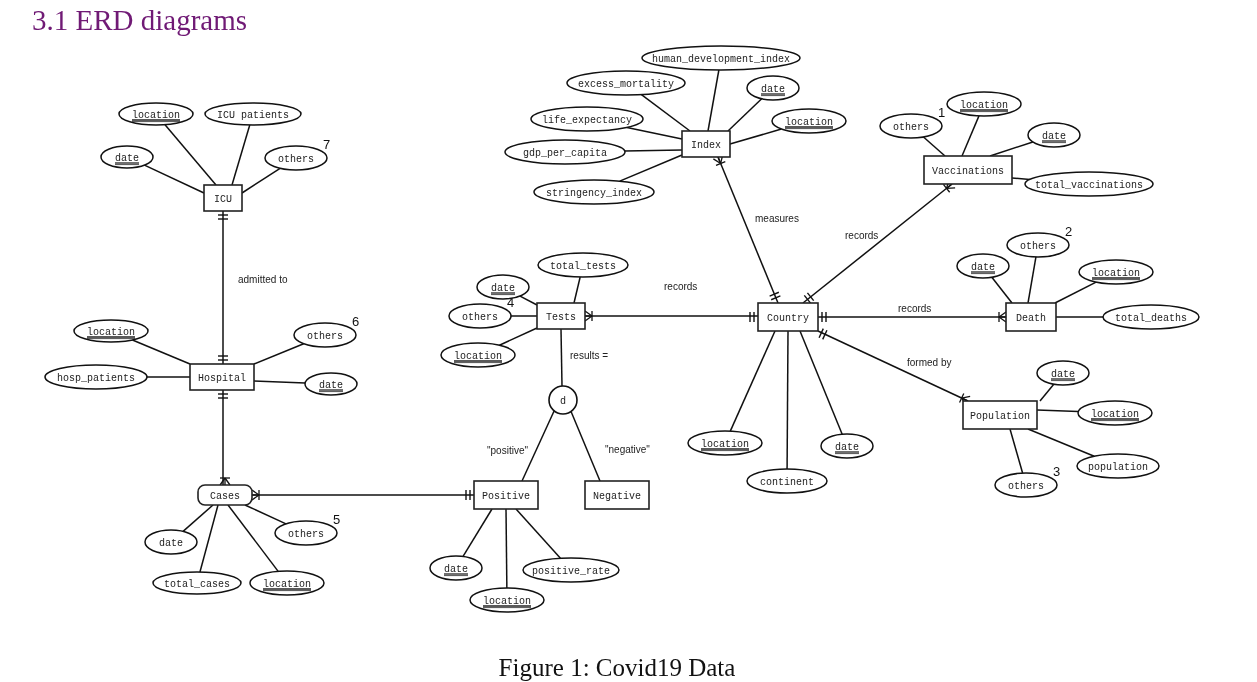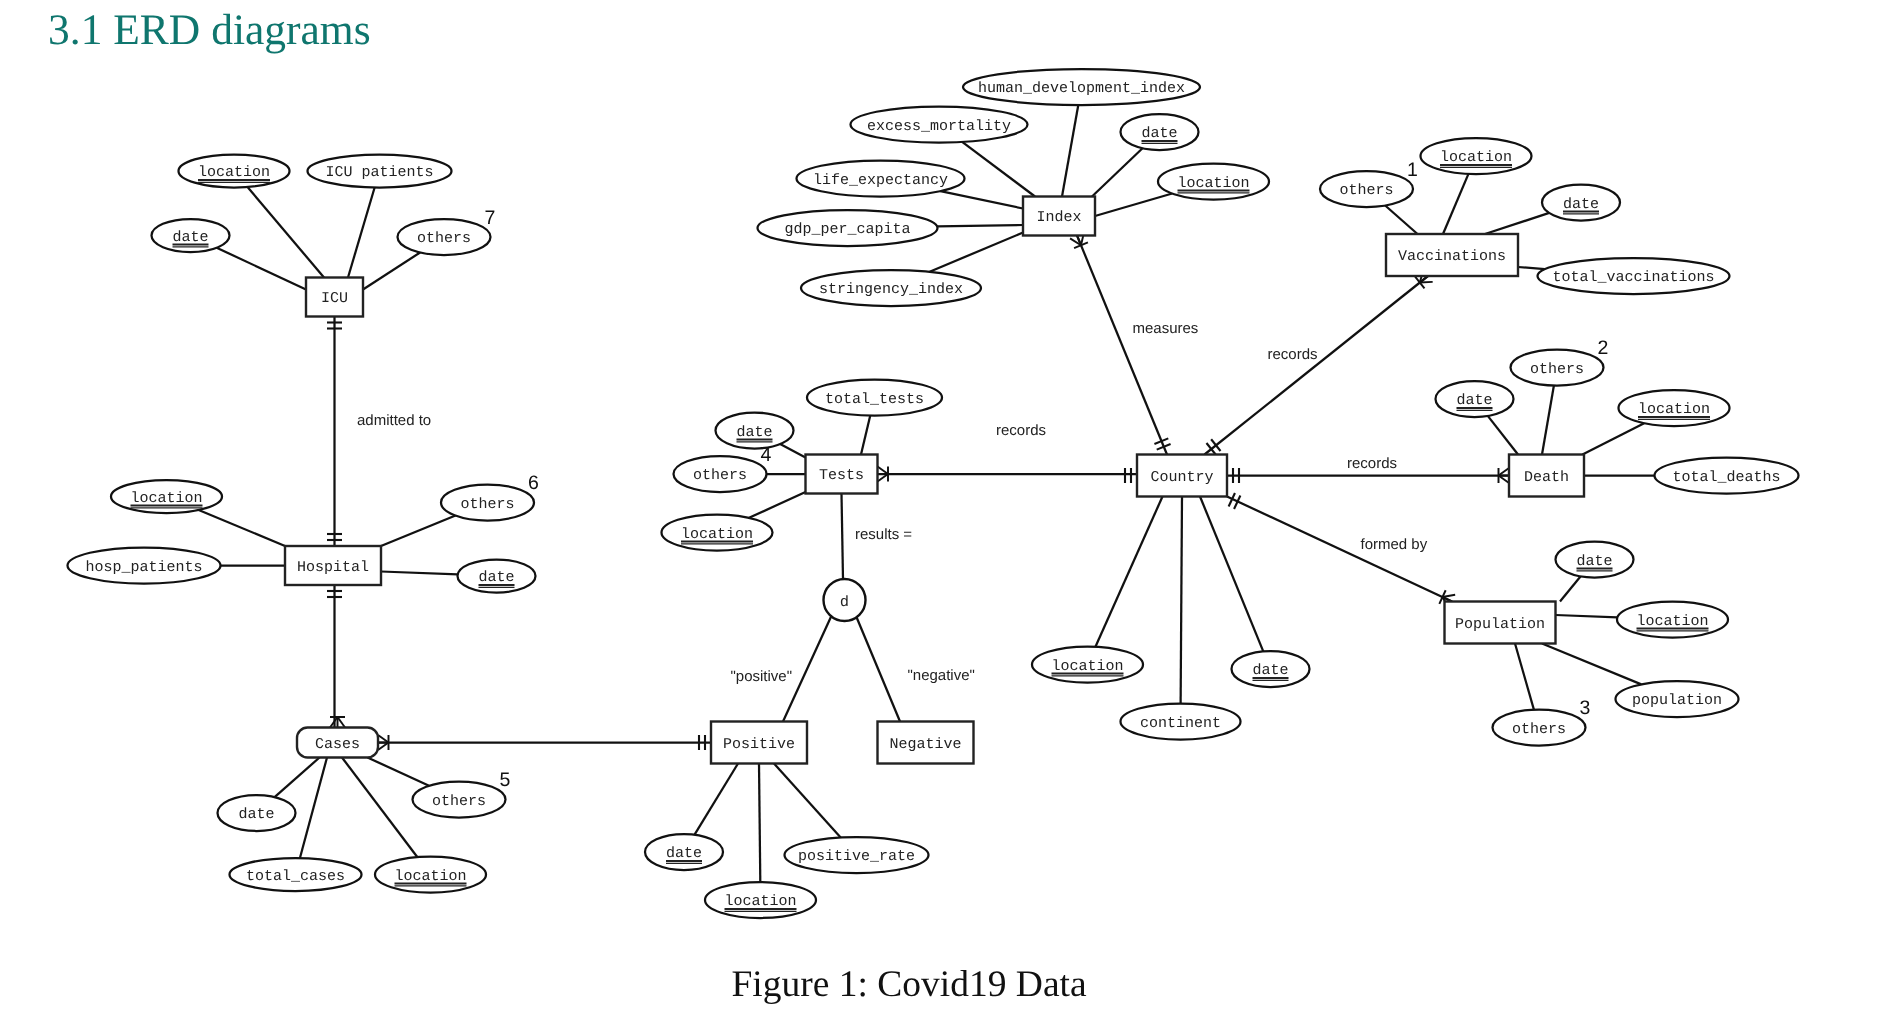--- a/index.html
+++ b/index.html
@@ -1,25 +1,25 @@
 <!DOCTYPE html>
 <html><head>
 <meta charset="utf-8">
 <style>
   html, body { margin: 0; padding: 0; background: #ffffff; }
   body { width: 1257px; height: 682px; position: relative; overflow: hidden; }
   .heading {
     position: absolute; left: 32px; top: 4px;
     font-family: "Liberation Serif", serif; font-size: 29px;
-    color: #0f766e; margin: 0; font-weight: normal; white-space: nowrap;
+    color: #701a75; margin: 0; font-weight: normal; white-space: nowrap;
   }
   .caption {
     position: absolute; left: 0; width: 1210px; top: 642px; text-align: center;
     font-family: "Liberation Serif", serif; font-size: 25px; color: #111;
-    margin: 1px; font-weight: normal;
+    margin: 12px; font-weight: normal;
   }
   svg#erd { position: absolute; left: 0; top: 0; }
   .ent rect { fill: #fff; stroke: #222; stroke-width: 1.6; }
   .attr ellipse { fill: #fff; stroke: #111; stroke-width: 1.5; }
   .mono { font-family: "Liberation Mono", "DejaVu Sans Mono", monospace; font-size: 10px; fill: #222; }
   .rel { font-family: "Liberation Sans", sans-serif; font-size: 10px; fill: #222; }
   .num { font-family: "Liberation Sans", sans-serif; font-size: 13px; fill: #111; }
   .line { stroke: #111; stroke-width: 1.5; fill: none; }
 </style>
 </head>

